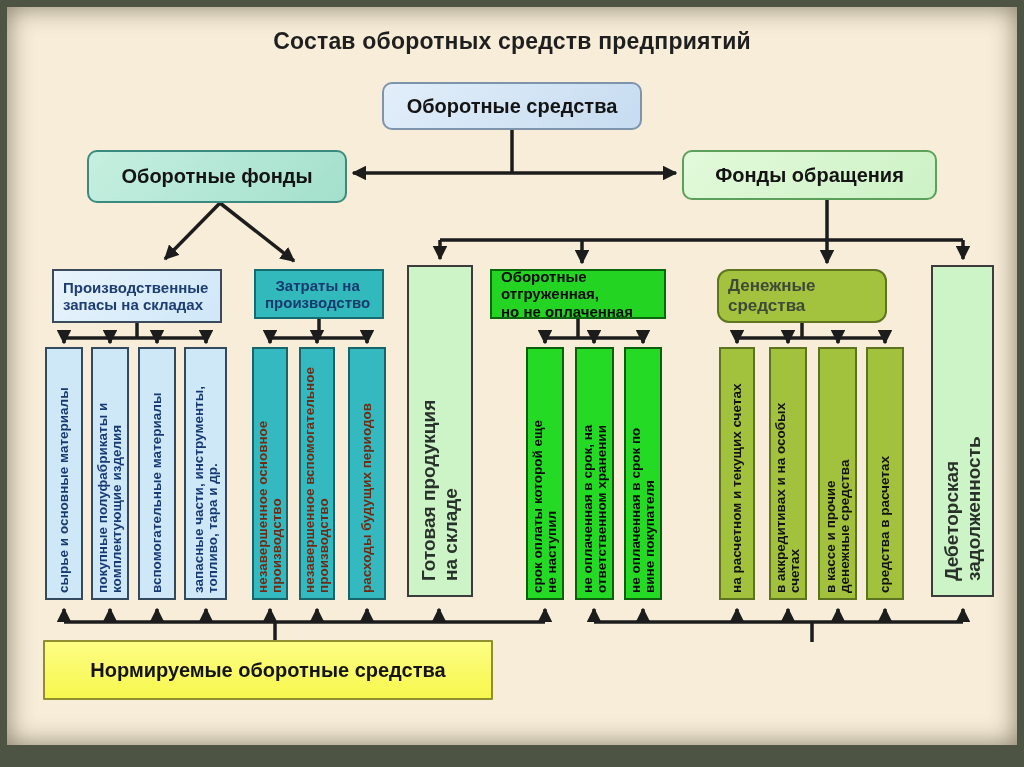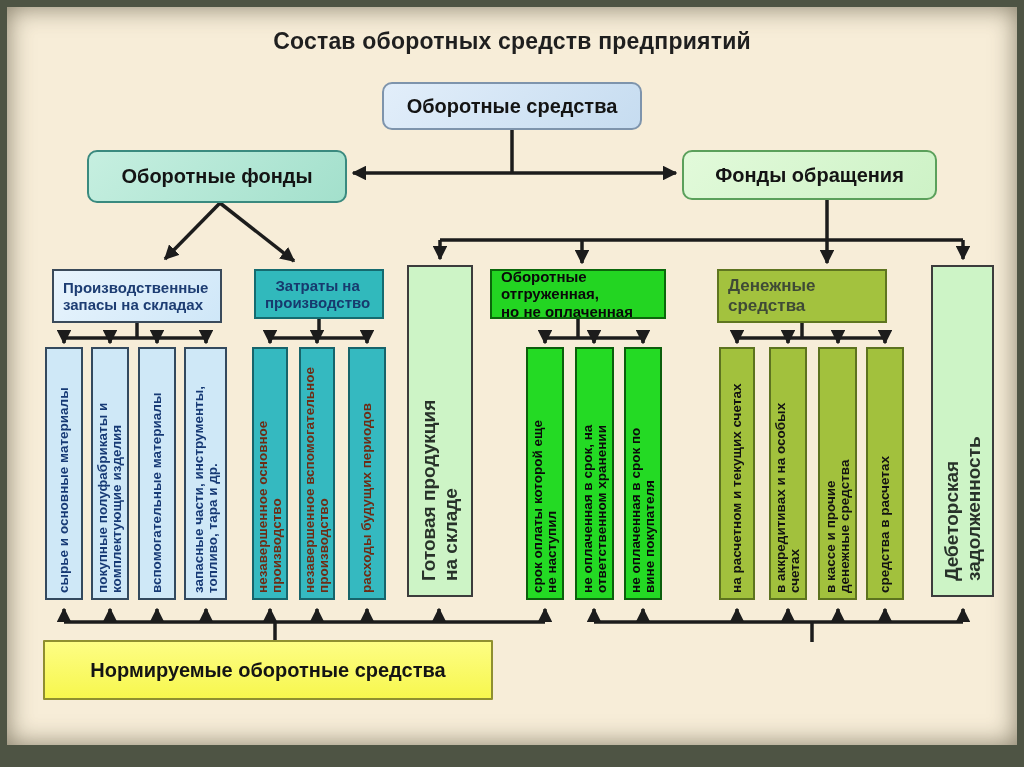--- a/index.html
+++ b/index.html
@@ -131,21 +131,21 @@
 
     <div class="box hdr hdr-blue" style="left:45px;top:262px;width:170px;height:54px;">Производственные
 запасы на складах</div>
 
     <div class="box hdr hdr-teal" style="left:247px;top:262px;width:130px;height:50px;">Затраты на
 производство</div>
 
     <div class="box hdr hdr-green" style="left:483px;top:262px;width:176px;height:50px;">Оборотные отгруженная,
 но не оплаченная</div>
 
-    <div class="box hdr hdr-olive" style="left:710px;top:262px;width:170px;height:54px;">Денежные
+    <div class="box hdr hdr-olive" style="left:710px;top:262px;width:170px;height:54px;border-radius:12px;">Денежные
 средства</div>
 
     <div class="tall" style="left:400px;top:258px;width:66px;height:332px;">
       <span class="v">Готовая продукция
 на складе</span>
     </div>
 
     <div class="tall" style="left:924px;top:258px;width:63px;height:332px;">
       <span class="v">Дебеторская
 задолженность</span>

